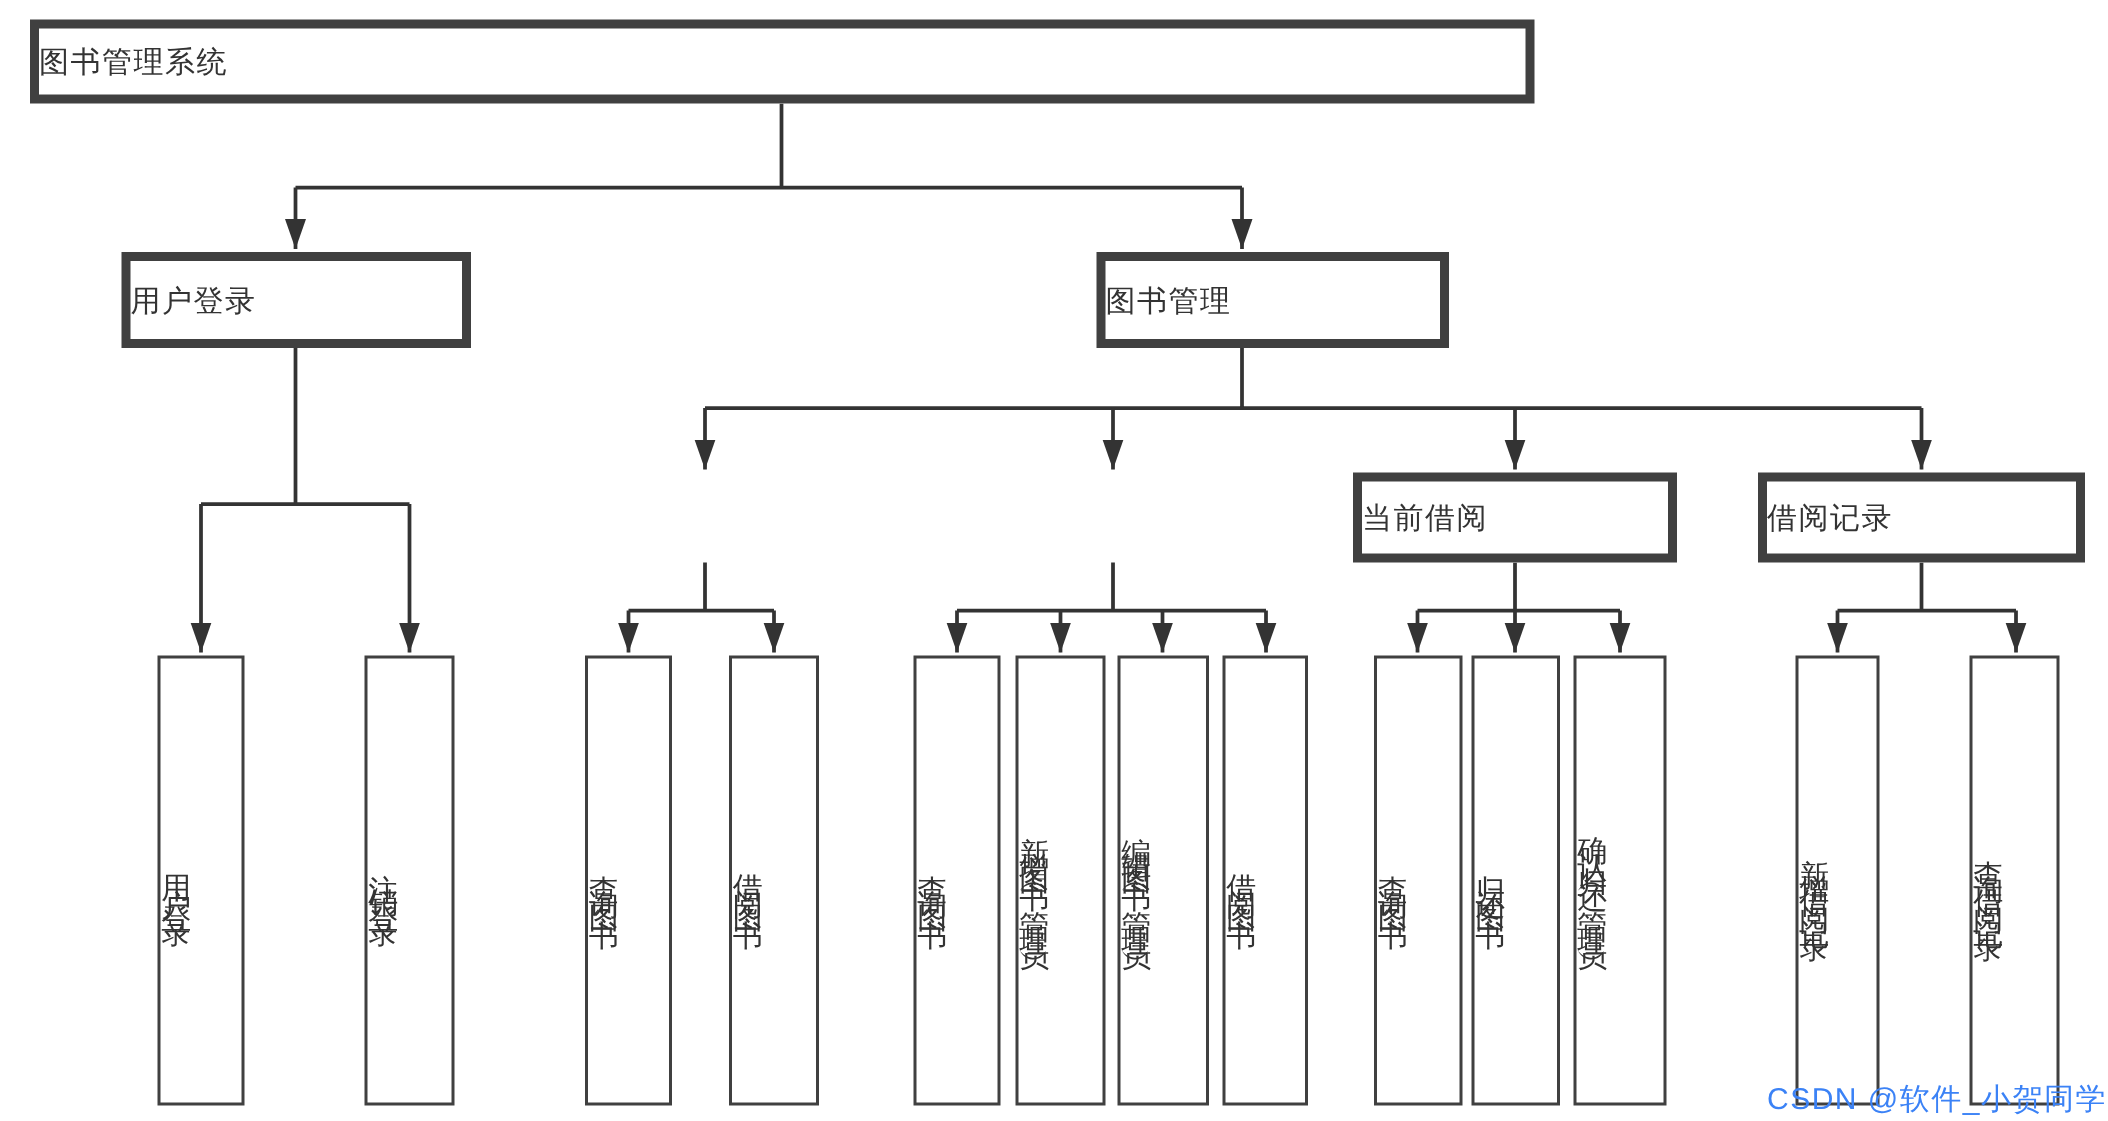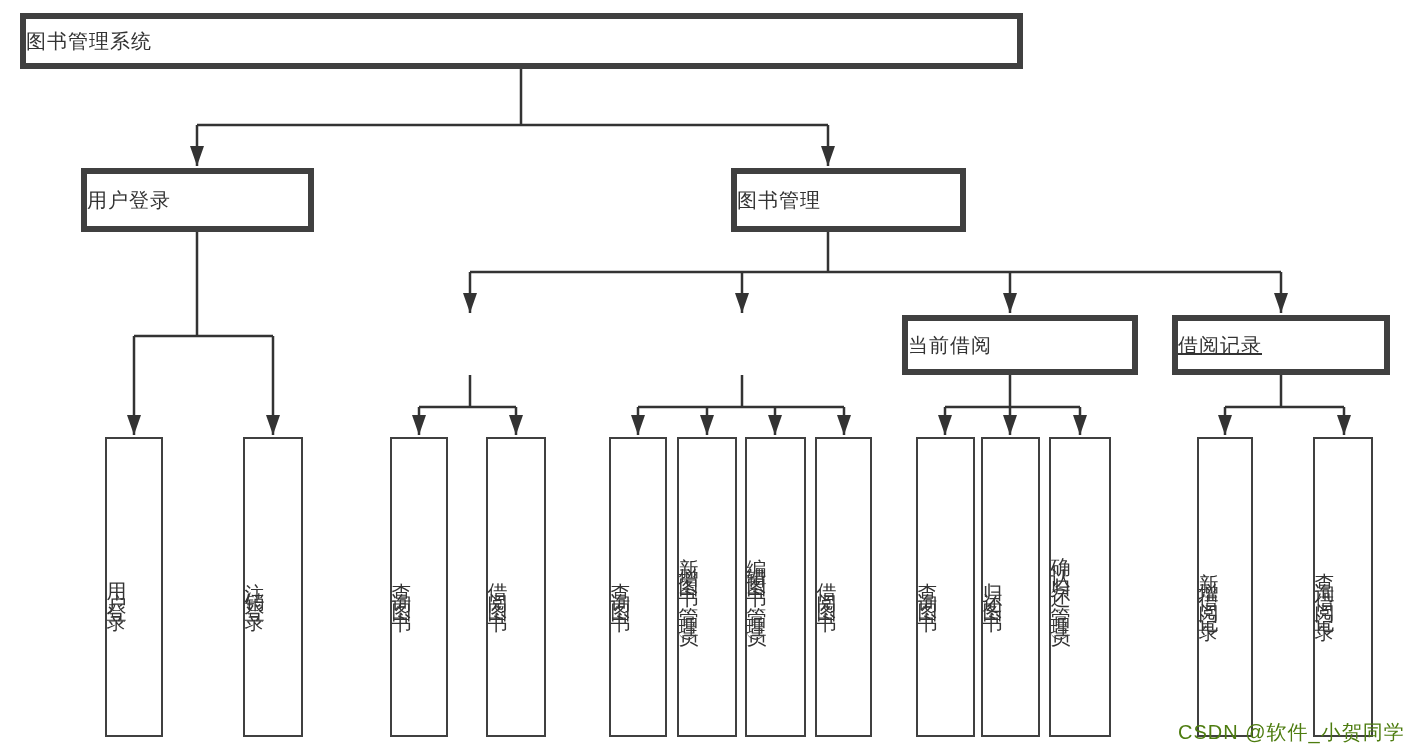--- a/index.html
+++ b/index.html
@@ -47,43 +47,43 @@
     letter-spacing: 10px;
     color: #333333;
     line-height: 1;
   }
   
   .n-root          { left: 20px;   top: 13px;  width: 1003px; height: 56px; }
   .n-user-login    { left: 81px;   top: 168px; width: 233px;  height: 64px; }
   .n-book-mgmt     { left: 711px;  top: 168px; width: 235px;  height: 64px; margin-left: 20px; }
   .n-new-book-rec  { left: 363px;  top: 315px; width: 215px;  height: 60px; }
   .n-book-borrow   { left: 634px;  top: 315px; width: 216px;  height: 60px; }
-  .n-current-borrow{ left: 902px;  top: 315px; width: 236px;  height: 60px; }
-  .n-borrow-records{ left: 1172px; top: 315px; width: 218px;  height: 60px; text-decoration: underline; }
+  .n-current-borrow{ left: 902px;  top: 315px; width: 216px;  height: 60px; }
+  .n-borrow-records{ left: 1172px; top: 315px; width: 218px;  height: 60px; }
   .leaf            { top: 437px; height: 300px; border-width: 2.5px; }
   .n-leaf-user-login { left: 105px;  width: 58px; }
   .n-leaf-logout     { left: 243px;  width: 60px; }
   .n-leaf-rec-query  { left: 390px;  width: 58px; }
   .n-leaf-rec-borrow { left: 486px;  width: 60px; }
   .n-leaf-bb-query   { left: 609px;  width: 58px; }
   .n-leaf-bb-add     { left: 677px;  width: 60px; }
   .n-leaf-bb-edit    { left: 745px;  width: 61px; }
   .n-leaf-bb-borrow  { left: 815px;  width: 57px; }
   .n-leaf-cb-query   { left: 916px;  width: 59px; }
   .n-leaf-cb-return  { left: 981px;  width: 59px; }
   .n-leaf-cb-confirm { left: 1049px; width: 62px; }
   .n-leaf-br-add     { left: 1197px; width: 56px; }
   .n-leaf-br-query   { left: 1313px; width: 60px; }
   #watermark {
     position: absolute;
     left: 1178px;
     top: 719px;
     font-size: 20px;
     letter-spacing: 1px;
-    color: #4d7c0f;
+    color: #3b82f6;
     white-space: nowrap;
     z-index: 3;
   }
 </style>
 </head>
 <body>
 
 <div id="canvas">
 
   <svg id="connectors" viewBox="0 0 1405 747" xmlns="http://www.w3.org/2000/svg">

